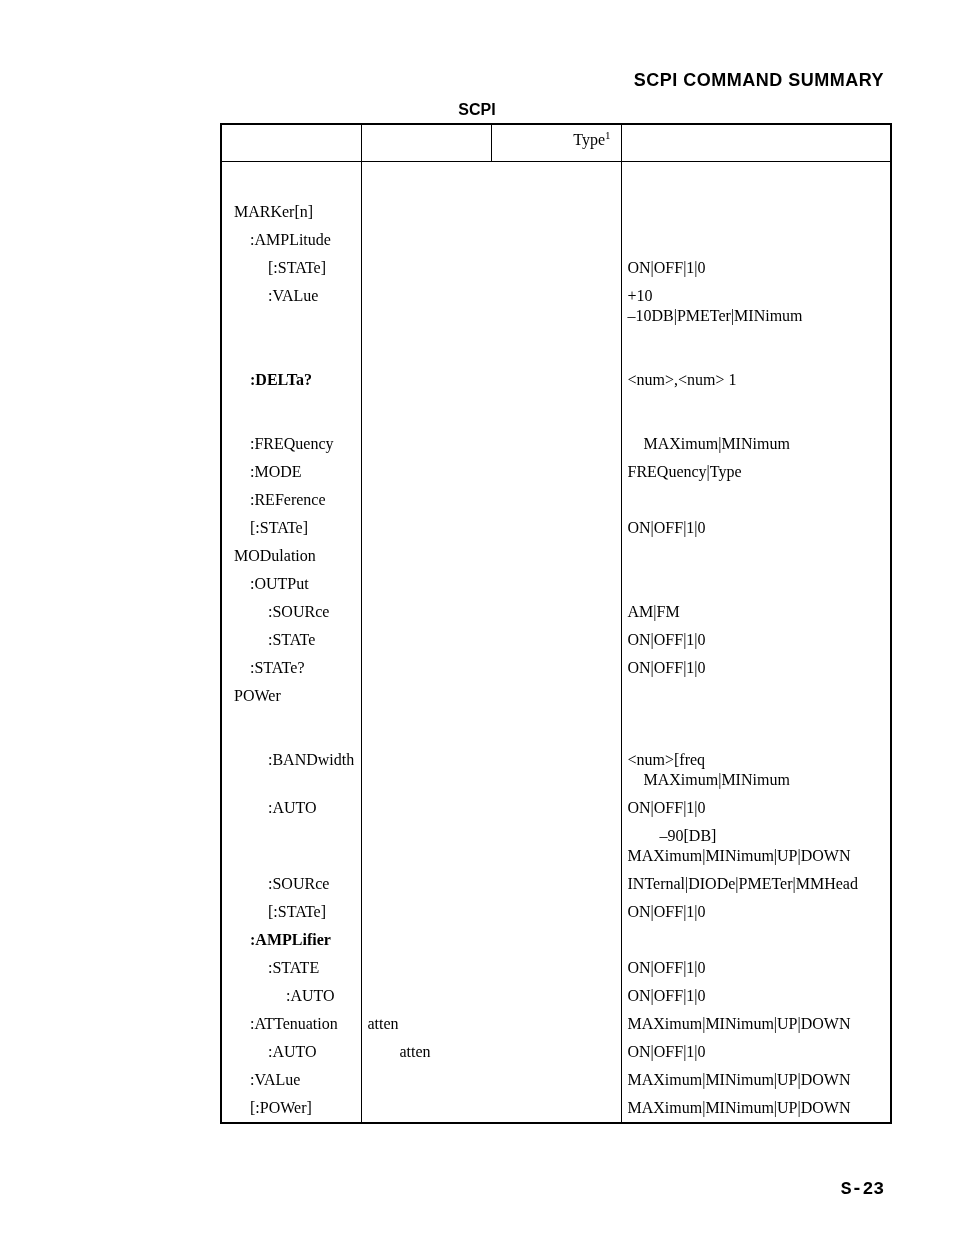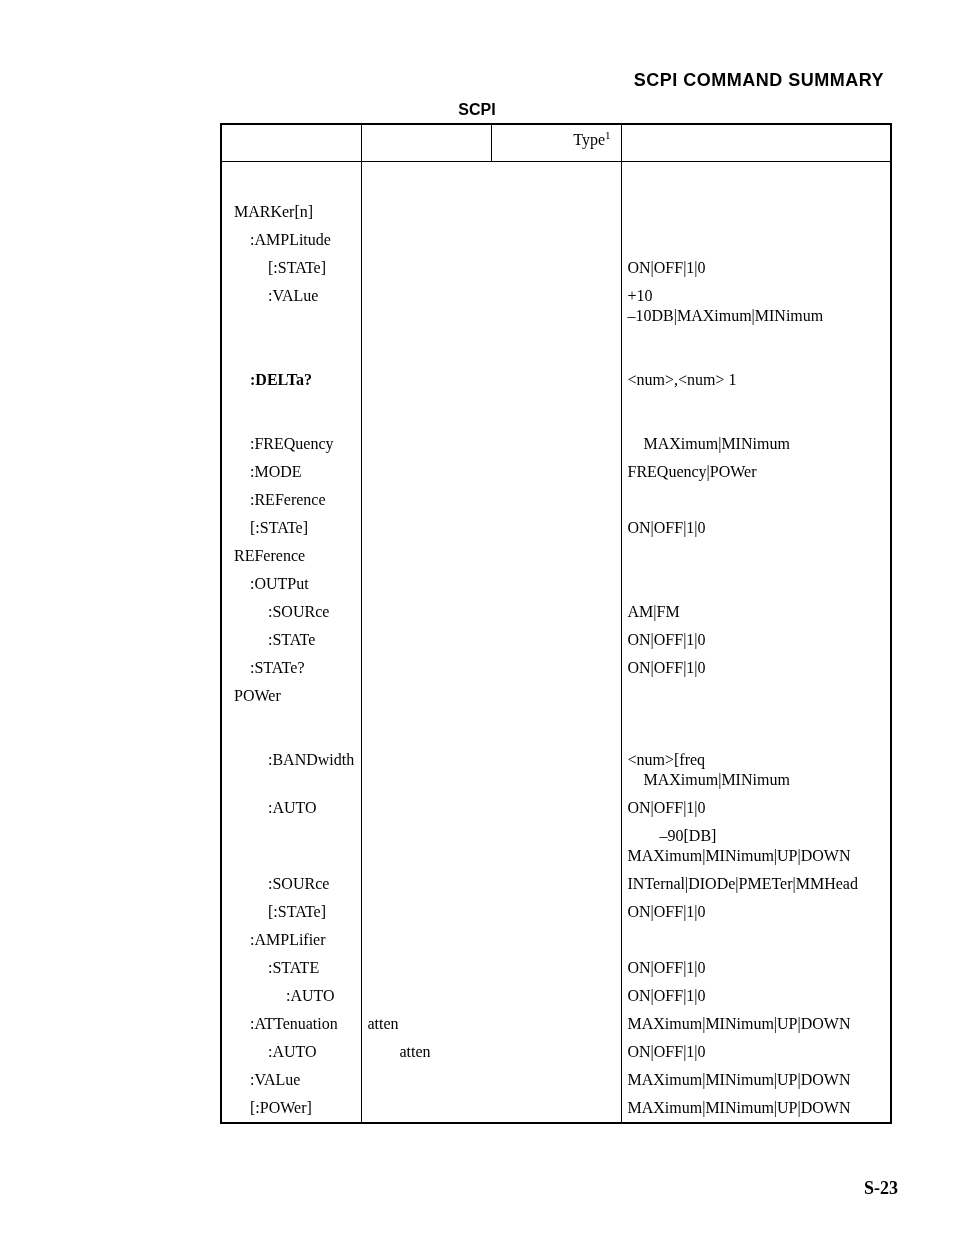--- a/index.html
+++ b/index.html
@@ -76,22 +76,22 @@
   
   tr.spacer td { height: 28px; }
   
   .ind0 { padding-left: 6px; }
   .ind1 { padding-left: 22px; }
   .ind2 { padding-left: 40px; }
   .ind3 { padding-left: 58px; }
   .page-num {
     position: absolute;
     bottom: 40px;
-    right: 56px;
-    font-family: Liberation Serif, serif;
+    right: 70px;
+    font-family: Liberation Mono, monospace;
     font-weight: 900;
     font-size: 18px;
   }
   
   td .line { display:block; }
 </style>
 </head>
 <body>
 
 <div class="page">
@@ -147,21 +147,21 @@
           <td class="c4">ON|OFF|1|0</td>
         </tr>
         <tr>
           <td class="c1">
             <span class="ind2" style="display: block;">:VALue</span>
           </td>
           <td class="c2"></td>
           <td class="c3"></td>
           <td class="c4">
             <span class="line">+10</span>
-            <span class="line">–10DB|MAXimum|MINimum</span>
+            <span class="line">–10DB|PMETer|MINimum</span>
           </td>
         </tr>
         <tr class="spacer">
           <td class="c1"></td>
           <td class="c2"></td>
           <td class="c3"></td>
           <td class="c4"></td>
         </tr>
         <tr>
           <td class="c1">
@@ -187,41 +187,41 @@
             <span class="line"></span>
             <span class="line"> MAXimum|MINimum</span>
           </td>
         </tr>
         <tr>
           <td class="c1">
             <span class="ind1" style="display: block;">:MODE</span>
           </td>
           <td class="c2"></td>
           <td class="c3"></td>
-          <td class="c4">FREQuency|POWer</td>
+          <td class="c4">FREQuency|Type</td>
         </tr>
         <tr>
           <td class="c1">
             <span class="ind1" style="display: block;">:REFerence</span>
           </td>
           <td class="c2"></td>
           <td class="c3"></td>
           <td class="c4"></td>
         </tr>
         <tr>
           <td class="c1">
             <span class="ind1" style="display: block;">[:STATe]</span>
           </td>
           <td class="c2"></td>
           <td class="c3"></td>
           <td class="c4">ON|OFF|1|0</td>
         </tr>
         <tr>
           <td class="c1">
-            <span class="ind0" style="display: block;">REFerence</span>
+            <span class="ind0" style="display: block;">MODulation</span>
           </td>
           <td class="c2"></td>
           <td class="c3"></td>
           <td class="c4"></td>
         </tr>
         <tr>
           <td class="c1">
             <span class="ind1" style="display: block;">:OUTPut</span>
           </td>
           <td class="c2"></td>
@@ -307,21 +307,21 @@
         <tr>
           <td class="c1">
             <span class="ind2" style="display: block;">[:STATe]</span>
           </td>
           <td class="c2"></td>
           <td class="c3"></td>
           <td class="c4">ON|OFF|1|0</td>
         </tr>
         <tr>
           <td class="c1">
-            <span class="ind1" style="display: block;">:AMPLifier</span>
+            <span class="ind1" style="display: block; font-weight: bold;">:AMPLifier</span>
           </td>
           <td class="c2"></td>
           <td class="c3"></td>
           <td class="c4"></td>
         </tr>
         <tr>
           <td class="c1">
             <span class="ind2" style="display: block;">:STATE</span>
           </td>
           <td class="c2"></td>

